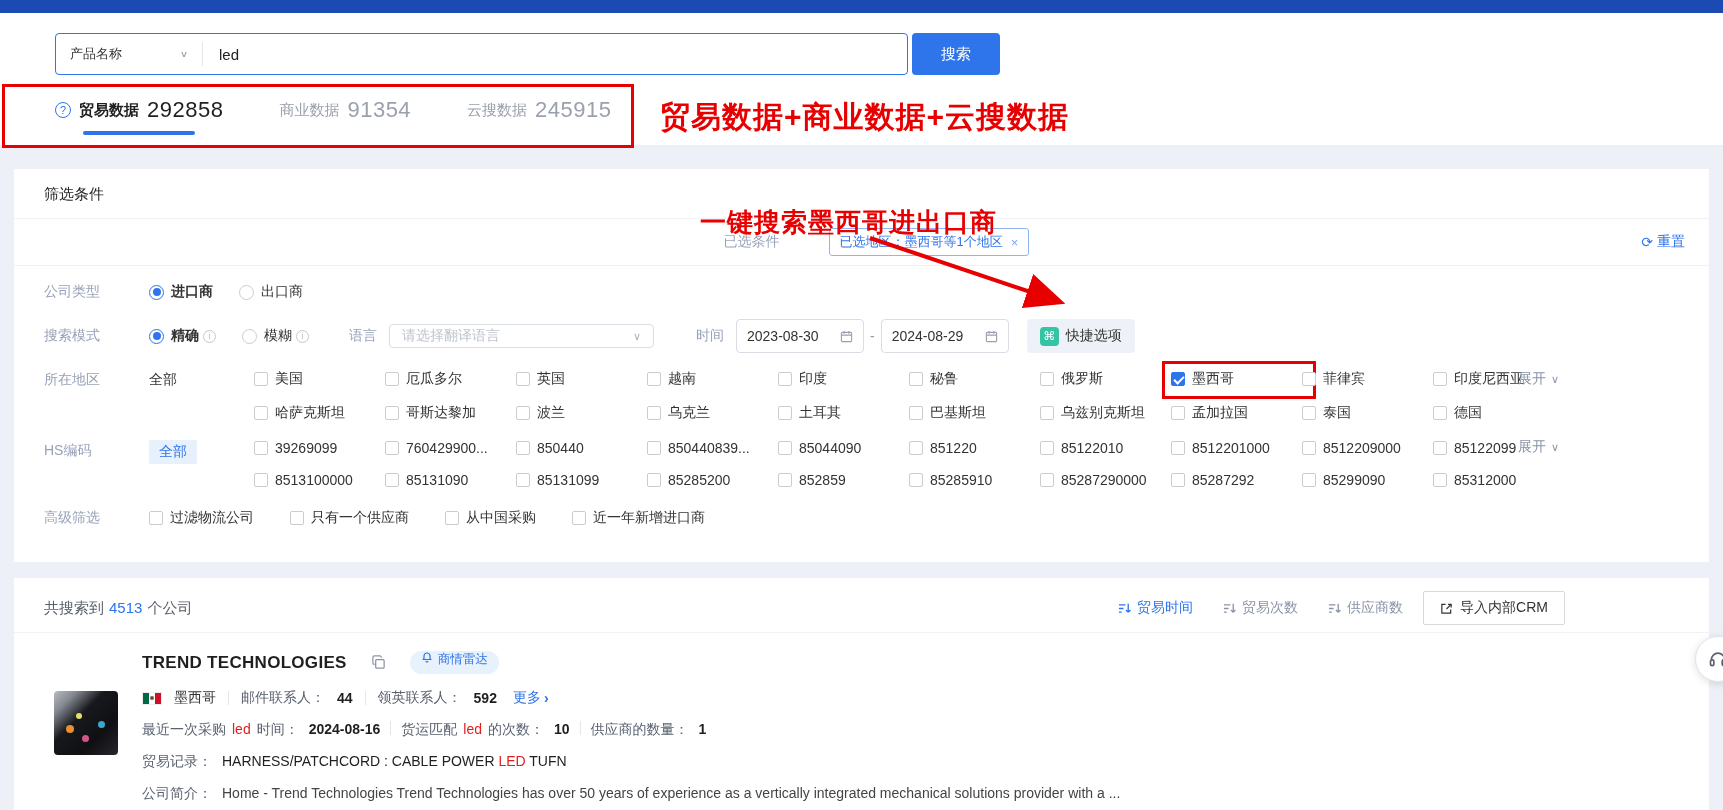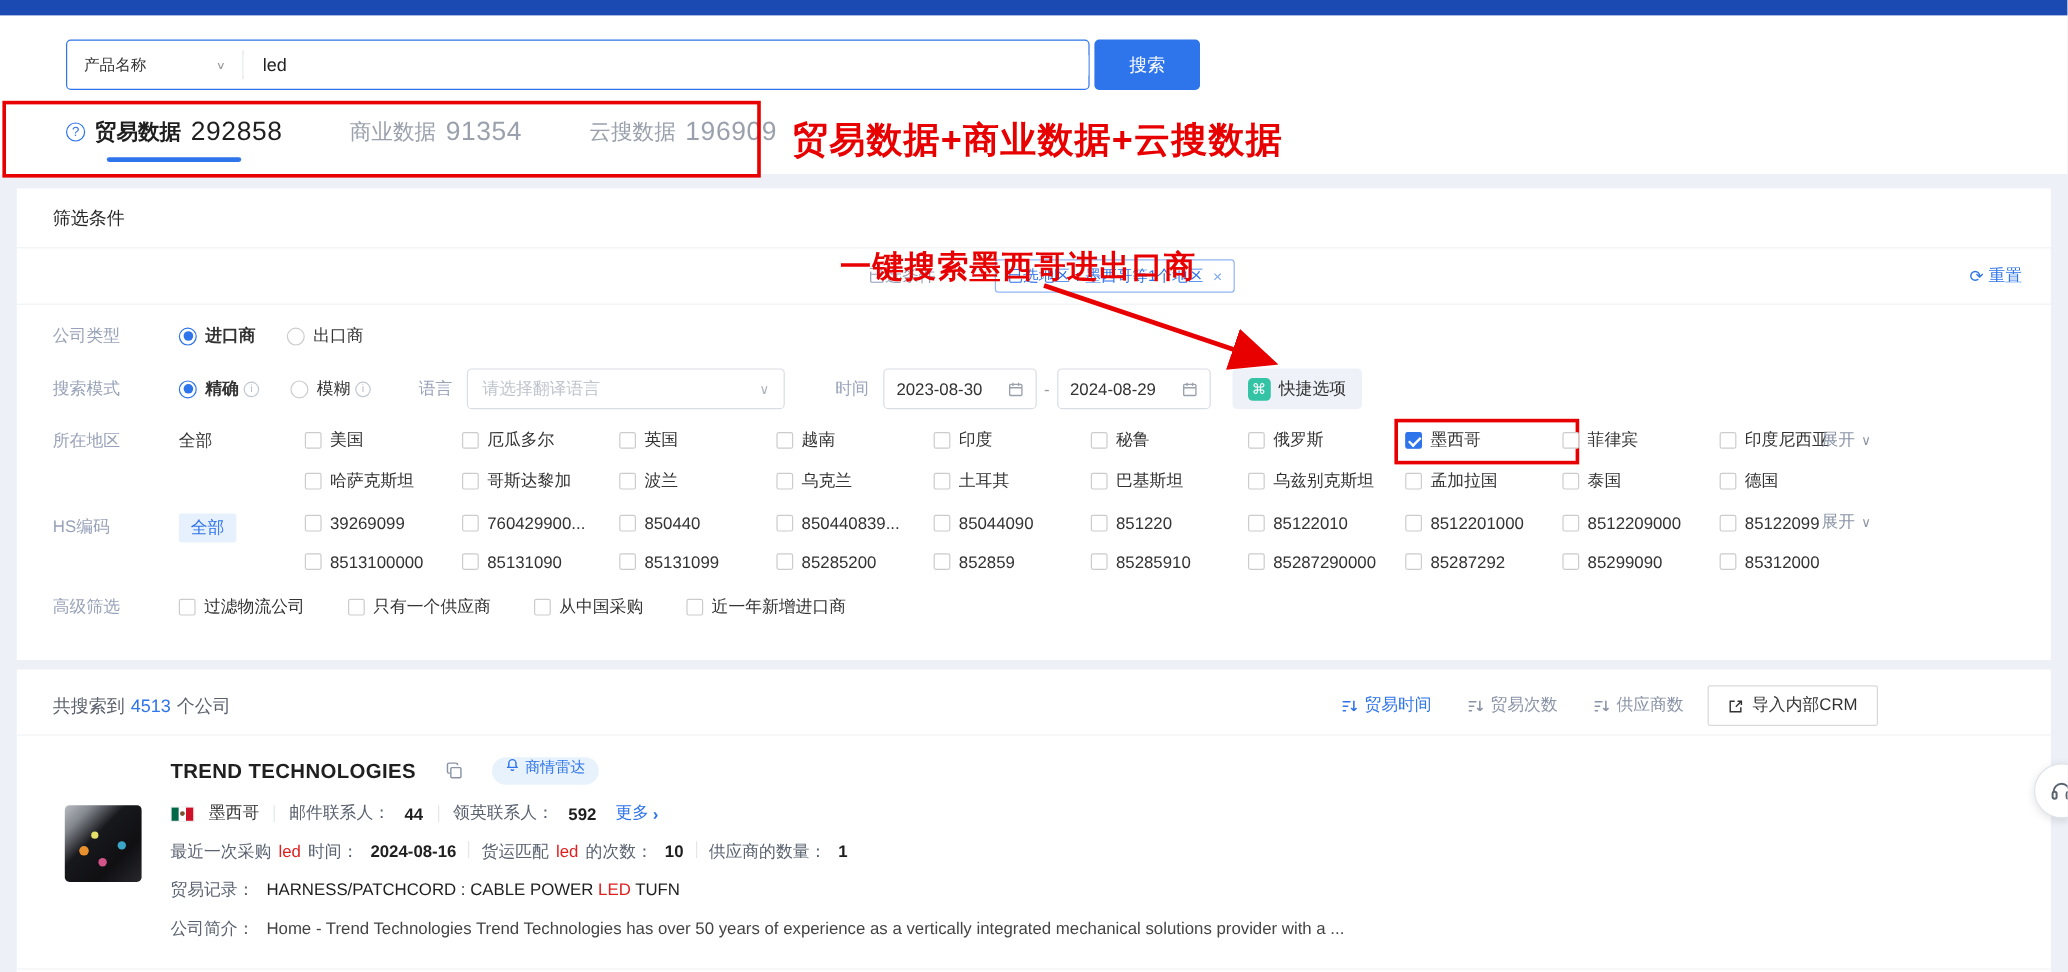--- a/index.html
+++ b/index.html
@@ -13,32 +13,32 @@
   .search-row { display:flex; align-items:center; }
   .input-group { width:853px; height:42px; border:1px solid #2e74ea; border-radius:4px; display:flex; align-items:center; background:#fff; }
   .selector { width:146px; padding:0 14px; display:flex; align-items:center; justify-content:space-between; font-size:13px; color:#333; cursor:pointer; }
   .selector .chev { color:#999; font-size:11px; transform:scaleY(.8); }
   .vdiv { width:1px; height:24px; background:#e2e5ea; }
   .input-group input { flex:1; border:none; outline:none; font-size:15px; padding:0 16px; color:#222; font-family:inherit; }
   .search-btn { width:88px; height:42px; margin-left:4px; background:#2e74ea; color:#ffffff; font-size:15px; border:none; border-radius:4px; cursor:pointer; }
 
   .tabs-row { display:flex; align-items:flex-end; margin-top:16px; height:42px; }
   .tab { display:flex; align-items:center; gap:8px; margin-right:56px; padding-bottom:10px; position:relative; cursor:pointer; }
-  .tab .tlabel { font-size:18px; color:#9aa0ac; }
+  .tab .tlabel { font-size:15px; color:#9aa0ac; }
   .tab .tcount { font-size:22px; color:#9aa0ac; font-weight:500; letter-spacing:.5px; }
   .tab.active .tlabel { color:#1f1f1f; font-weight:700; }
   .tab.active .tcount { color:#1f1f1f; }
   .tab.active::after { content:""; position:absolute; left:50%; transform:translateX(-50%); bottom:-2px; width:112px; height:4px; border-radius:2px; background:#2e74ea; }
   .qmark { width:16px; height:16px; border:1px solid #2e74ea; border-radius:50%; display:inline-flex; align-items:center; justify-content:center; color:#2e74ea; font-size:11px; flex:none; }
   .qmark::after { content:"?"; }
 
   .pagegap { height:8px; background:#edf0f6; }
 
   
-  .panel { margin:4px 14px; background:#fff; }
+  .panel { margin:16px 14px; background:#fff; }
   .filter-panel { padding:16px 0 24px; }
   .ptitle { font-size:15px; color:#262626; padding:0 0 14px 30px; }
   .hdiv { border-top:1px solid #f0f2f6; }
 
   .frow { display:flex; align-items:center; padding-left:30px; position:relative; min-height:40px; }
   .frow.tall { min-height:46px;justify-content:center; }
   .flabel { width:105px; flex:none; color:#98a2b8; font-size:14px; }
   .all-slot { width:105px; flex:none; font-size:14px; color:#333; cursor:pointer; }
   .hs-all { display:inline-block; background:#e7f0fd; color:#2e74ea; padding:3px 10px; border-radius:2px; }
 
@@ -50,21 +50,21 @@
   .rd { width:15px; height:15px; border:1px solid #ccc; border-radius:50%; margin-right:7px; position:relative; background:#fff; flex:none; }
   .radio-opt.on .rd { border-color:#2e74ea; }
   .radio-opt.on .rd::after { content:""; position:absolute; inset:2.5px; border-radius:50%; background:#2e74ea; }
   .radio-opt .rlabel { color:#333; }
   .radio-opt.on .rlabel { font-weight:700; }
   .info-i { width:13px; height:13px; border:1px solid #c2c7d1; border-radius:50%; display:inline-flex; align-items:center; justify-content:center; color:#b6bcc8; font-size:9px; margin-left:4px; font-style:normal; }
   .info-i::after { content:"i"; }
 
   .mode-opts { width:200px; flex:none; display:flex; }
   .lang-label, .time-label { color:#98a2b8; margin-right:12px; }
-  .select-box { width:265px; height:34px; border:1px solid #d9dde4; border-radius:4px; display:flex; align-items:center; justify-content:space-between; padding:0 12px; color:#bfc4cd; cursor:pointer; }
+  .select-box { width:265px; height:24px; border:1px solid #d9dde4; border-radius:4px; display:flex; align-items:center; justify-content:space-between; padding:0 12px; color:#bfc4cd; cursor:pointer; }
   .select-box .chev { color:#aab0ba; font-size:11px; }
   .time-label { margin-left:42px; }
   .date-box { width:128px; height:34px; border:1px solid #d9dde4; border-radius:4px; display:flex; align-items:center; justify-content:space-between; padding:0 10px; color:#333; font-size:14px; cursor:pointer; }
   .date-dash { color:#999; margin:0 6px; }
   .quick-btn { margin-left:18px; height:34px; display:flex; align-items:center; gap:7px; background:#eef2f8; border:none; border-radius:4px; padding:0 13px; font-size:14px; color:#333; cursor:pointer; font-family:inherit; }
   .quick-ic { width:19px; height:19px; background:#35c3a5; color:#fff; border-radius:4px; display:inline-flex; align-items:center; justify-content:center; font-size:12px; }
 
   .cbgrid { display:grid; grid-template-columns:repeat(10,131px); row-gap:16px; align-items:center; }
   .cb { display:inline-flex; align-items:center; cursor:pointer; font-size:14px; color:#333; white-space:nowrap; }
   .bx { width:14px; height:14px; border:1px solid #ccc; border-radius:2px; background:#fff; margin-right:7px; position:relative; flex:none; }
@@ -144,21 +144,21 @@
       <span class="qmark"></span>
       <span class="tlabel">贸易数据</span>
       <span class="tcount">292858</span>
     </div>
     <div class="tab">
       <span class="tlabel">商业数据</span>
       <span class="tcount">91354</span>
     </div>
     <div class="tab">
       <span class="tlabel">云搜数据</span>
-      <span class="tcount">196909</span>
+      <span class="tcount">245915</span>
     </div>
   </div>
 </div>
 
 <div class="pagegap"></div>
 
 <div class="panel filter-panel">
   <div class="ptitle">筛选条件</div>
   <div class="hdiv"></div>
 

